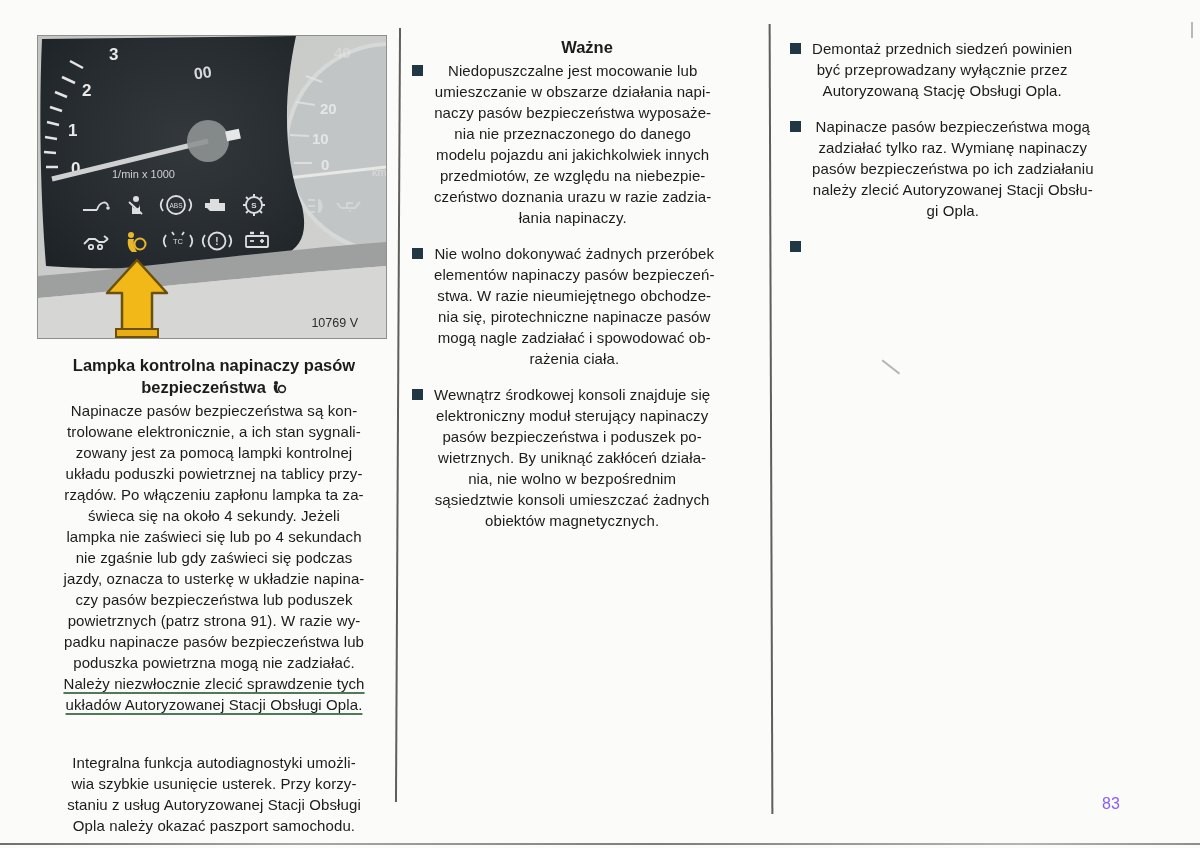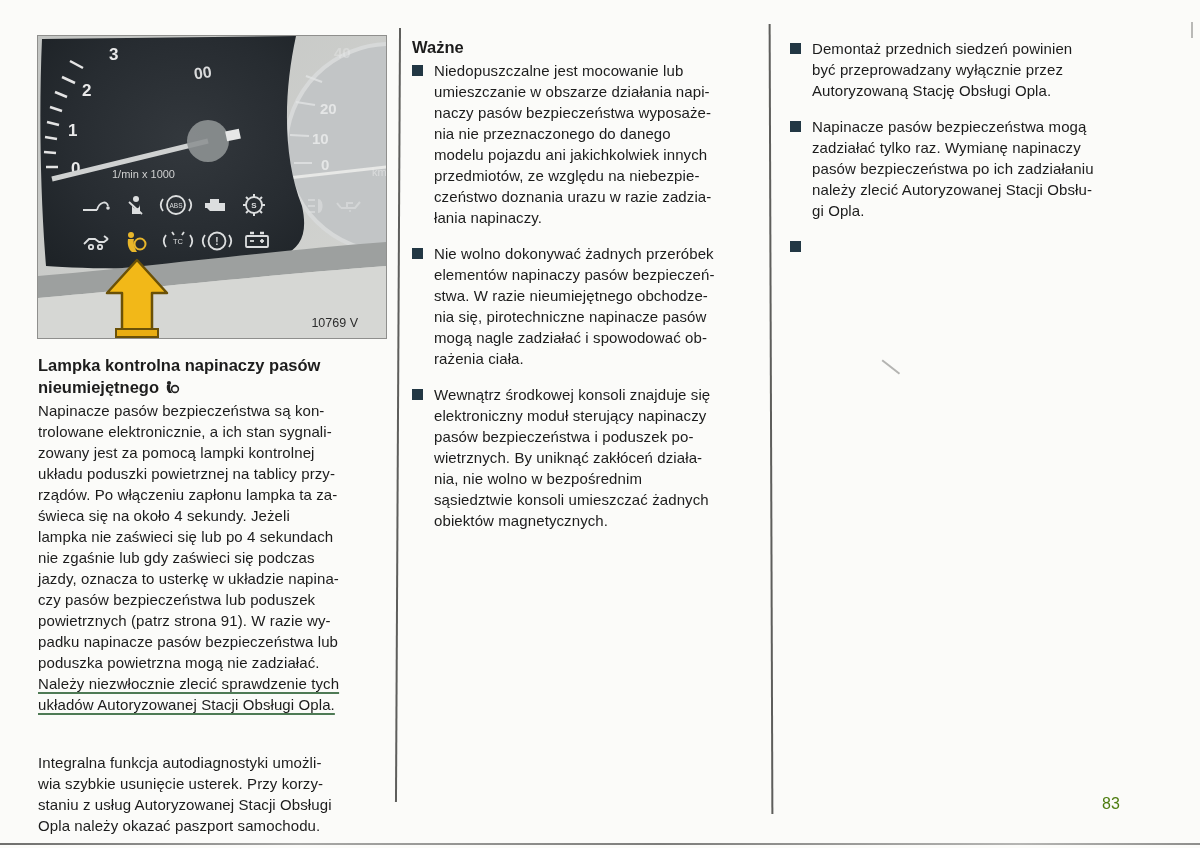--- a/index.html
+++ b/index.html
@@ -2,35 +2,35 @@
 <html><head>
 <meta charset="utf-8">
 <style>
   html,body{margin:0;padding:0;}
   body{
     width:1200px;height:848px;position:relative;overflow:hidden;
     background:#fbfbf9;
     font-family:"Liberation Sans","DejaVu Sans",sans-serif;
     color:#1c1c1c;
   }
-  .abs{position:absolute;}
+  .abs{position:absolute;text-align:center;}
   .body-text{font-size:15px;line-height:21px;white-space:pre-line;letter-spacing:.1px;}
   .heading{font-size:16.5px;font-weight:bold;line-height:22px;}
   .underlined{
     text-decoration:underline;
     text-decoration-color:#4e7a55;
     text-decoration-thickness:1.5px;
     text-underline-offset:3px;
   }
   .bullet{display:flex;gap:11px;margin-bottom:15px;}
   .bullet .sq{width:11px;height:11px;background:#223744;margin-top:5px;flex:none;}
   .vdivider{position:absolute;width:1.5px;background:#5e5e5c;}
   .photo-frame{position:absolute;left:38px;top:36px;width:348px;height:302px;
     outline:1px solid #8f8f8d;background:#c9cac8;}
-  .page-number{font-size:16px;color:#4d7c0f;}
+  .page-number{font-size:16px;color:#8b5cf6;}
   .scanline-bottom{position:absolute;left:0;top:843px;width:1200px;height:2px;
     background:linear-gradient(90deg,#6f6f6d,#a8a8a6 25%,#7d7d7b 55%,#b5b5b3 85%,#8e8e8c);}
   .scan-artifact-tr{position:absolute;left:1191px;top:22px;width:2px;height:16px;background:#b9b9b7;}
   .scan-artifact-diag{position:absolute;left:880px;top:366px;width:22px;height:1.5px;
     background:#b4b4b2;transform:rotate(38deg);}
   .inline-icon{display:inline-block;vertical-align:-2px;margin-left:6px;}
   svg text{font-family:"Liberation Sans","DejaVu Sans",sans-serif;}
 </style>
 </head>
 <body>
@@ -186,21 +186,21 @@
   <polygon points="99,224 69,257 84,257 84,298 114,298 114,257 129,257" fill="#f2b818" stroke="#6b5107" stroke-width="2.5" stroke-linejoin="round"></polygon>
   <rect x="78" y="293" width="42" height="8" fill="#e9ad12" stroke="#6b5107" stroke-width="2"></rect>
 
   <text x="320" y="291" font-size="12.5" fill="#2c2c2c" text-anchor="end">10769 V</text>
 </svg>
 </div>
 
 <div class="abs" style="left:38px;top:354px;width:352px;">
   <div class="heading">
     <span>Lampka kontrolna napinaczy pasów</span><br>
-    <span>nieumiejętnego</span><span class="inline-icon"><svg width="15" height="15" viewBox="0 0 15 15">
+    <span>bezpieczeństwa</span><span class="inline-icon"><svg width="15" height="15" viewBox="0 0 15 15">
           <circle cx="4" cy="3" r="2.1" fill="#222"></circle>
           <path d="M2,5 C1.3,8 2,11 4,13 L7,13 C5,10 4.6,7.5 5.4,5 Z" fill="#222"></path>
           <circle cx="10" cy="9" r="3.4" fill="none" stroke="#222" stroke-width="1.6"></circle>
         </svg></span>
   </div>
   <div class="body-text" style="margin-top:0;">Napinacze pasów bezpieczeństwa są kon-
 trolowane elektronicznie, a ich stan sygnali-
 zowany jest za pomocą lampki kontrolnej
 układu poduszki powietrznej na tablicy przy-
 rządów. Po włączeniu zapłonu lampka ta za-

